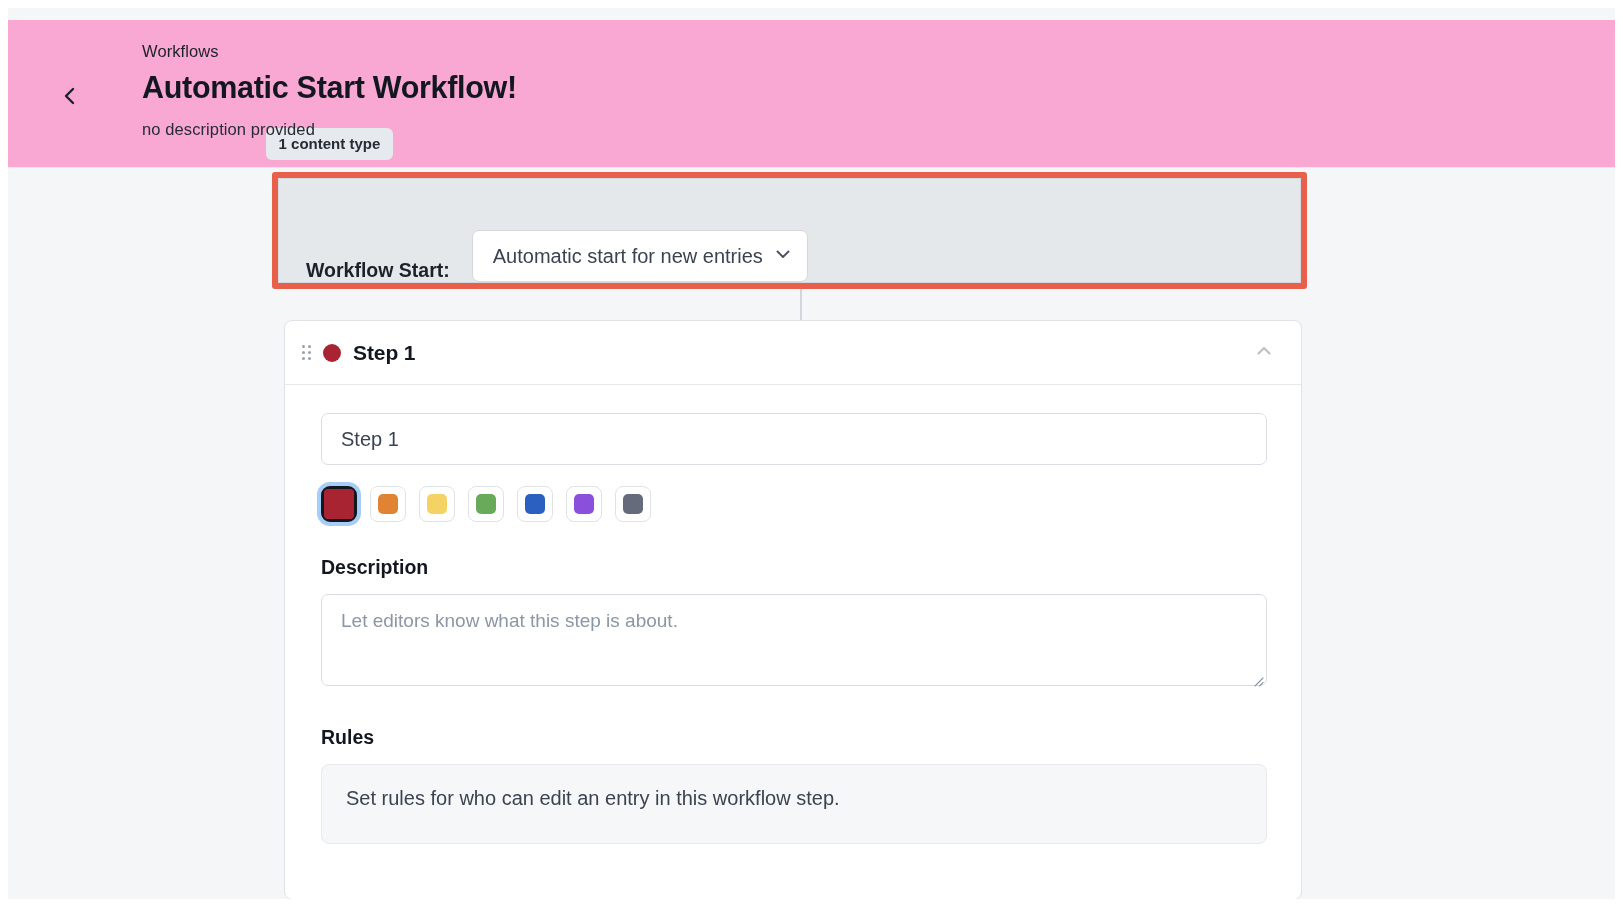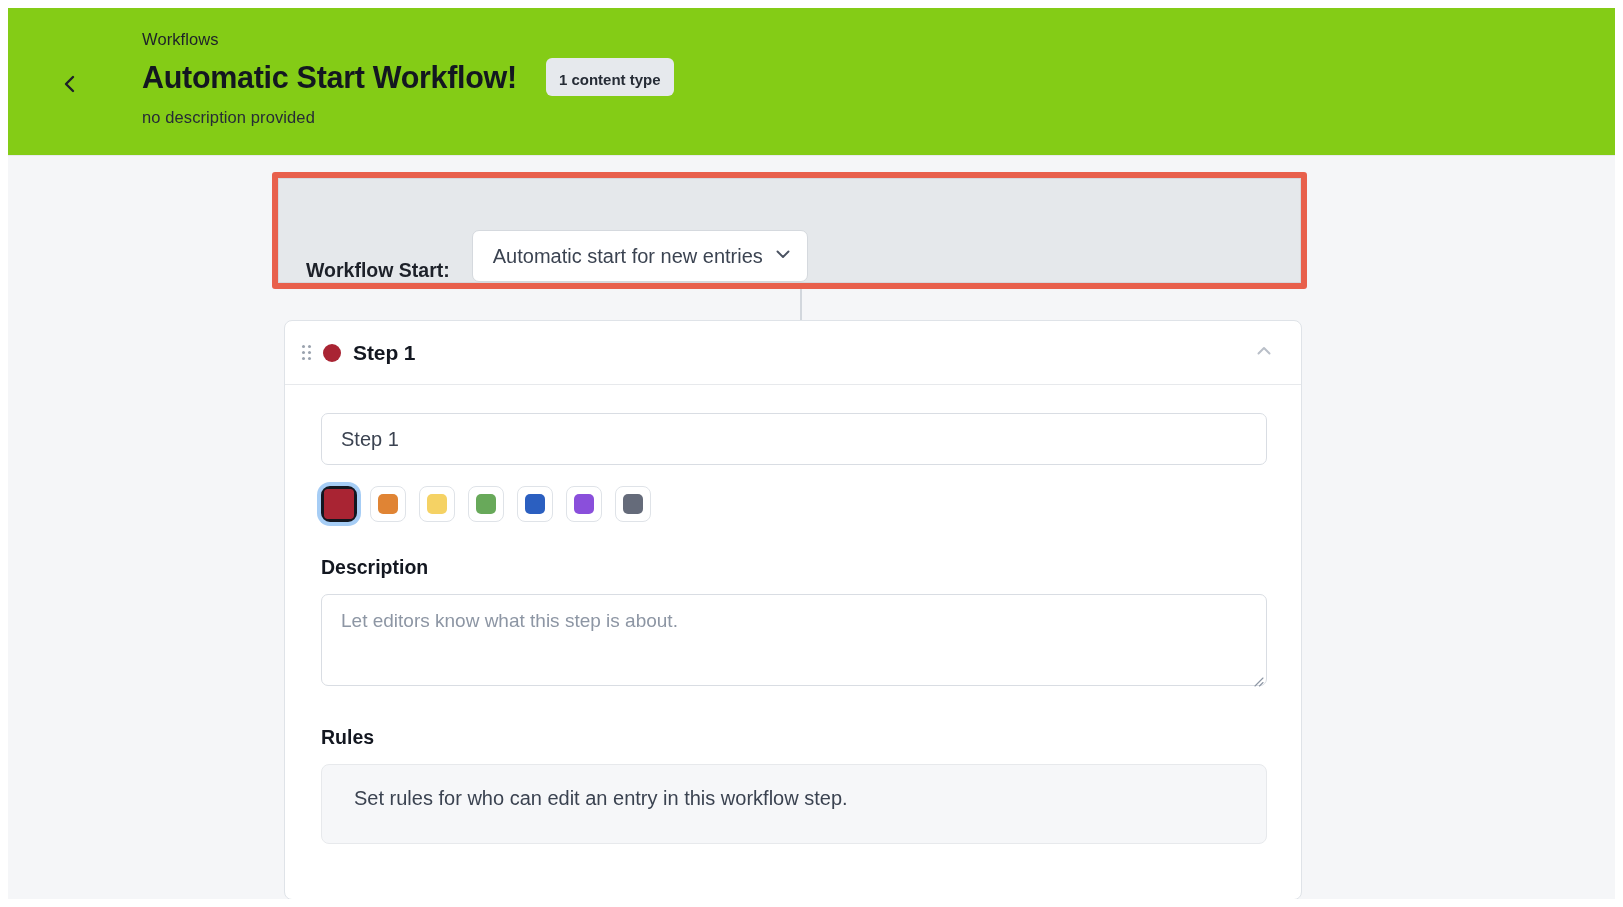--- a/index.html
+++ b/index.html
@@ -12,48 +12,48 @@
   .app {
     position: absolute;
     left: 8px; top: 8px;
     width: 1607px; height: 891px;
     background: #f5f6f8;
     overflow: hidden;
   }
 
   
   .header {
-    position: absolute; left: 0; top: 0;
+    position: absolute; left: 0; top: 12px;
     width: 1607px; height: 148px;
-    background: #84cc16;
+    background: #f9a8d4;
     border-bottom: 1px solid #e7e9ec;
   }
   .back-btn {
     position: absolute; left: 38px; top: 52px;
     width: 48px; height: 48px;
     display: flex; align-items: center; justify-content: center;
     background: none; border: none; cursor: pointer;
   }
   .back-btn svg { display: block; }
   .breadcrumb {
     position: absolute; left: 134px; top: 22px;
     font-size: 16.5px; color: #1d2129; letter-spacing: .1px;
   }
   .title-row {
     position: absolute; left: 134px; top: 50px;
-    display: flex; align-items: center; gap: 29px;
+    display: flex; align-items: center; gap: 23px; flex-direction: column;
   }
   .page-title {
     font-size: 30.5px; font-weight: 700; color: #131720;
     letter-spacing: -0.3px; white-space: nowrap;
   }
   .badge {
     background: #e6e9ed; color: #262c36;
     font-size: 15px; font-weight: 600;
-    padding: 13px 13px 8px; border-radius: 6px;
+    padding: 7px 13px 8px; border-radius: 6px;
     white-space: nowrap;
   }
   .subtitle {
     position: absolute; left: 134px; top: 100px;
     font-size: 16.5px; color: #262c36; letter-spacing: .1px;
   }
 
   
   .highlight {
     position: absolute; left: 264px; top: 164px;
@@ -203,21 +203,21 @@
   }
   .ta-wrap { position: relative; width: 946px; }
 
   
   .rules-block { margin-top: 36px; }
   .rules-panel {
     width: 946px; height: 80px;
     background: #f6f7f9;
     border: 1px solid #e7e9ec;
     border-radius: 8px;
-    padding: 22px 32px;
+    padding: 22px 24px;
     font-size: 20px; color: #3b4351;
   }
 </style>
 </head>
 <body>
 
 <div class="app">
 
   <div class="header">
     <button class="back-btn">

